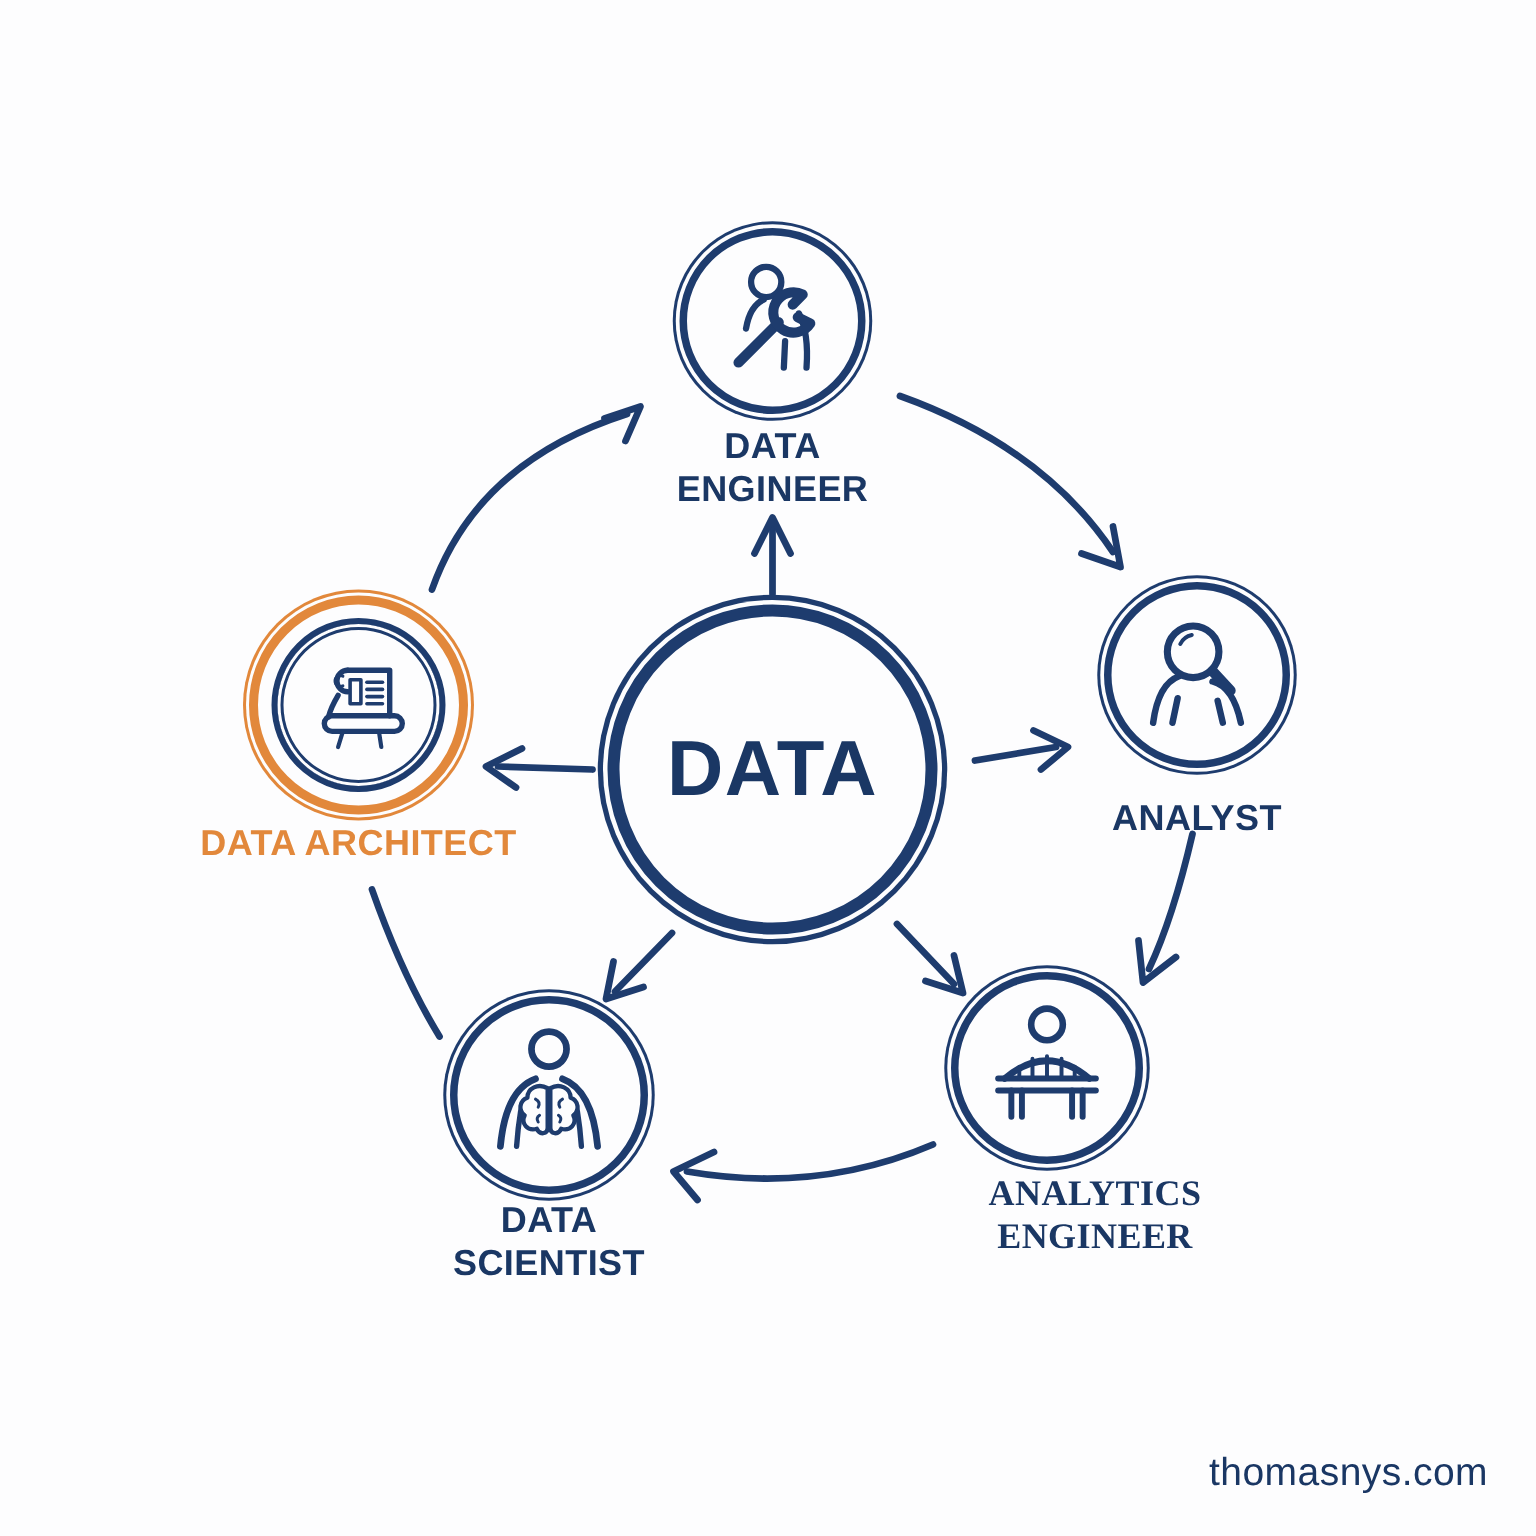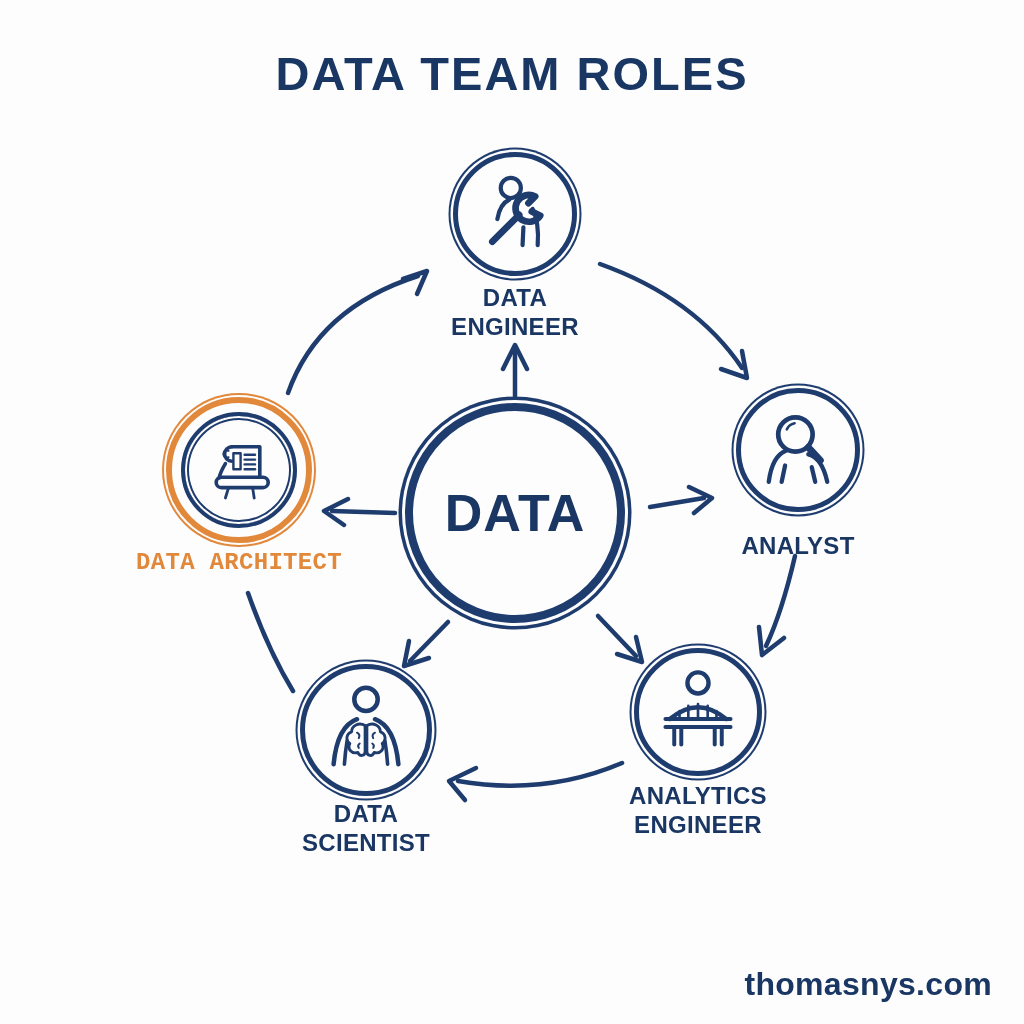--- a/index.html
+++ b/index.html
@@ -62,36 +62,35 @@
     display:flex;align-items:center;justify-content:center;
   }
 
   .node-label{
     position:absolute;
     text-align:center;
     font-size:24px;font-weight:700;line-height:1.2;letter-spacing:0.3px;
     color:var(--navy-dark);
     white-space:pre-line;
   }
-  .node-label.orange{color:var(--orange);font-family:Liberation Mono, monospace;}
+  .node-label.orange{color:var(--orange);}
 
   .footer{
     position:absolute;right:32px;top:966px;
-    font-size:32px;font-weight:700;color:var(--navy-dark);
+    font-size:26px;font-weight:400;color:var(--navy-dark);
     letter-spacing:0.3px;
   }
 
   .icon-stroke{fill:none;stroke:var(--navy);stroke-linecap:round;stroke-linejoin:round;}
 </style>
 </head>
 <body>
 
 <div class="canvas">
 
-  <div class="title">DATA TEAM ROLES</div>
 
   <svg class="arrow-layer" viewBox="0 0 1024 1024">
 
     <path d="M 288 393 Q 318 308 418 276"></path>
     <path d="M 403 279 L 427 271 L 417 294"></path>
     <path d="M 600 264 Q 695 298 742 368"></path>
     <path d="M 742 351 L 747 378 L 721 369"></path>
     <path d="M 795 556 Q 782 612 766 646"></path>
     <path d="M 784 638 L 762 655 L 759 627"></path>
     <path d="M 622 763 Q 545 796 458 781"></path>
@@ -165,21 +164,21 @@
           <path d="M 71 49 L 71 58"></path>
         </g>
         <g class="icon-stroke" stroke-width="4.5">
           <path d="M 23 67 L 23 87"></path>
             <path d="M 31 67 L 31 87"></path>
           <path d="M 69 67 L 69 87"></path>
             <path d="M 77 67 L 77 87"></path>
         </g>
       </svg>
     </div>
-    <div class="node-label" style="left:588px;top:782px;width:220px;">ANALYTICS
+    <div class="node-label" style="left:620px;top:782px;width:220px;font-family:Liberation Serif, serif;">ANALYTICS
 ENGINEER</div>
   </div>
 
   <div class="node">
     <div class="ring" style="left:300px;top:664px;width:132px;height:132px;">
       <svg width="90" height="90" viewBox="0 0 100 100">
         <circle class="icon-stroke" stroke-width="5" cx="50" cy="16" r="13"></circle>
         <path class="icon-stroke" stroke-width="5" d="M 14 88 Q 18 46 40 38"></path>
         <path class="icon-stroke" stroke-width="5" d="M 60 38 Q 82 46 86 88"></path>
         <path class="icon-stroke" stroke-width="4" d="M 29 62 Q 27 74 26 88"></path>

